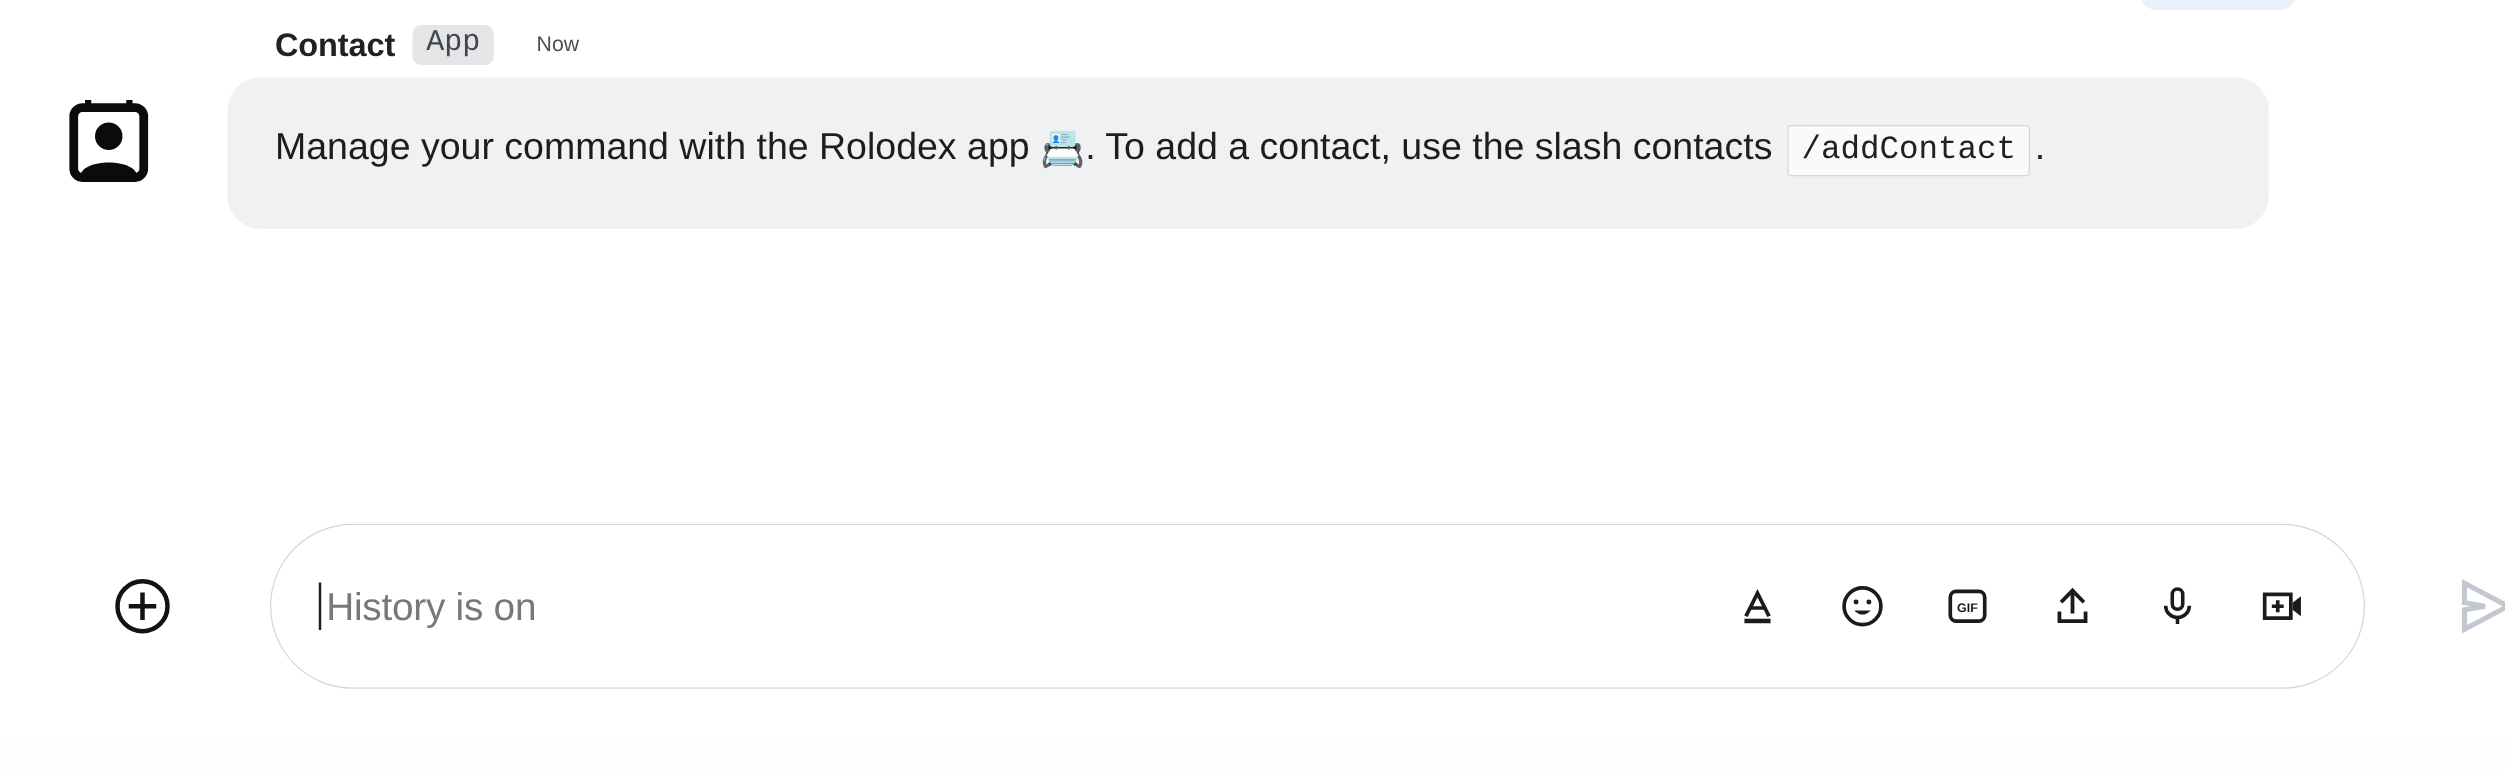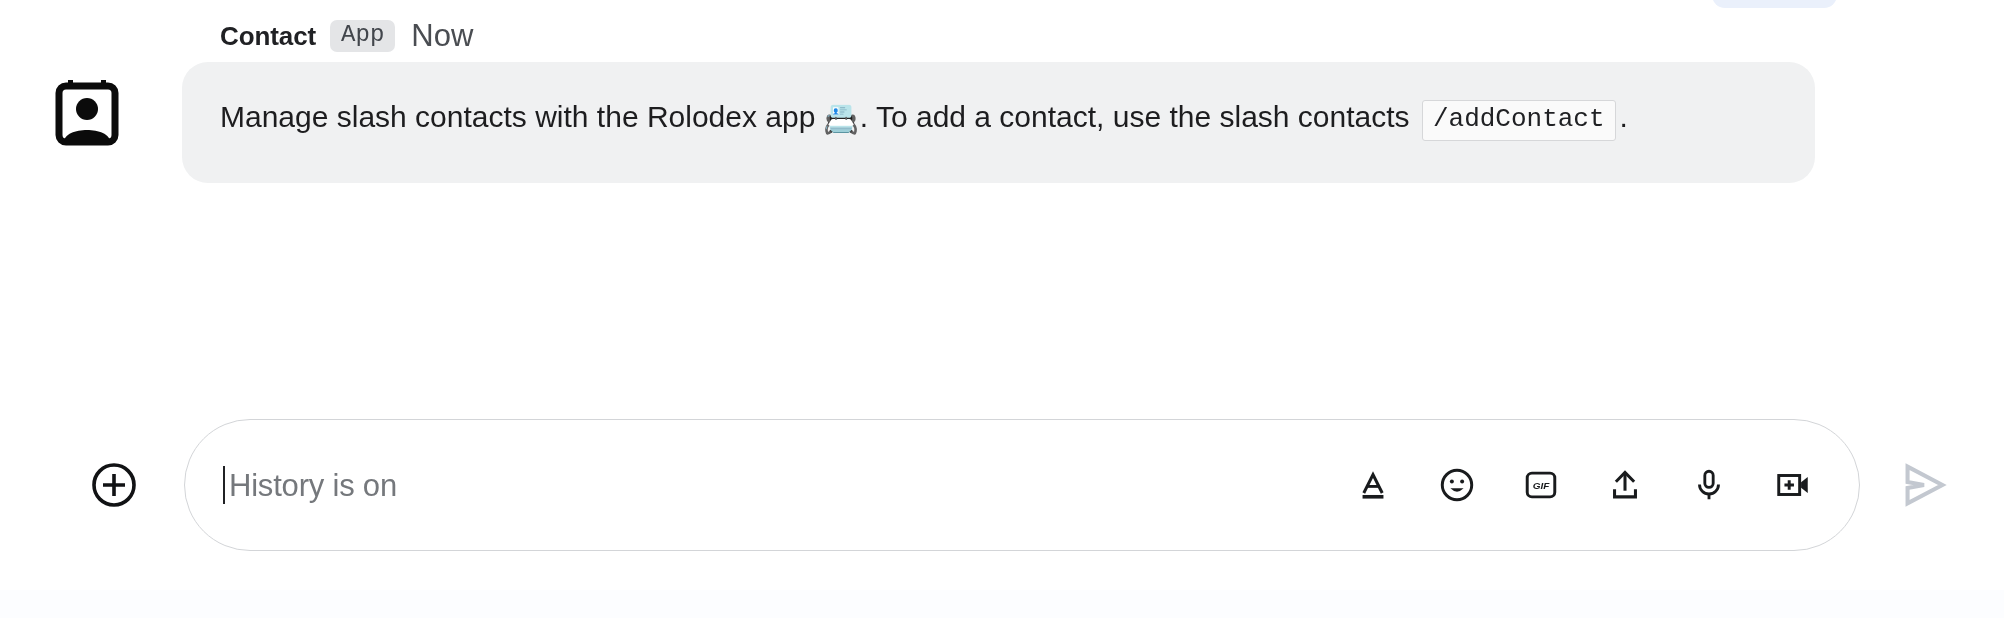--- a/index.html
+++ b/index.html
@@ -69,22 +69,22 @@
     background: #e4e5e7;
     color: #42464c;
     font-size: 24px;
     font-weight: normal;
     border-radius: 7px;
     padding: 3px 11px 5px 11px;
     line-height: 1;
     font-family: Liberation Mono, monospace;
   }
   #message-time {
-    margin-left: 16px;
-    font-size: 31px;
+    margin-left: 34px;
+    font-size: 17px;
     color: #4a4d52;
     text-align: center;
   }
 
   #message-bubble {
     margin-top: 8px;
     background: #f0f1f2;
     border-radius: 26px;
     padding: 26px 38px 30px 38px;
     width: 1633px;
@@ -135,20 +135,21 @@
 
   
   #composer-row {
     position: absolute;
     left: 0;
     top: 410px;
     width: 2004px;
     height: 150px;
     display: flex;
     align-items: center;
+    gap: 32px;
   }
 
   #add-attachment-button {
     margin-left: 90px;
     width: 48px;
     height: 48px;
     flex: 0 0 auto;
     cursor: pointer;
   }
 
@@ -186,23 +187,22 @@
     display: flex;
     align-items: center;
     gap: 44px;
     flex: 0 0 auto;
   }
   .tool-icon {
     width: 40px;
     height: 40px;
     display: flex;
     align-items: center;
-    justify-content: center;
+    justify-content: flex-end;
     cursor: pointer;
-    font-style: italic;
   }
 
   #send-button {
     margin-left: 34px;
     width: 60px;
     height: 60px;
     display: flex;
     align-items: center;
     justify-content: center;
     cursor: pointer;
@@ -238,21 +238,21 @@
 
   <div id="message-column">
 
     <div id="message-meta">
       <span id="sender-name">Contact</span>
       <span id="app-badge">App</span>
       <span id="message-time">Now</span>
     </div>
 
     <div id="message-bubble">
-      <span class="bubble-line">Manage slash contacts with the Rolodex app </span><span id="card-emoji">📇</span><span>. To add a contact, use the slash contacts </span><code id="slash-command">/addContact</code><span>.</span>
+      <span class="bubble-line">Manage your command with the Rolodex app </span><span id="card-emoji">📇</span><span>. To add a contact, use the slash contacts </span><code id="slash-command">/addContact</code><span>.</span>
     </div>
 
 
   </div>
 </div>
 
 <div id="composer-row">
 
   <div id="add-attachment-button">
     <svg viewBox="0 0 48 48" width="48" height="48" aria-hidden="true">

